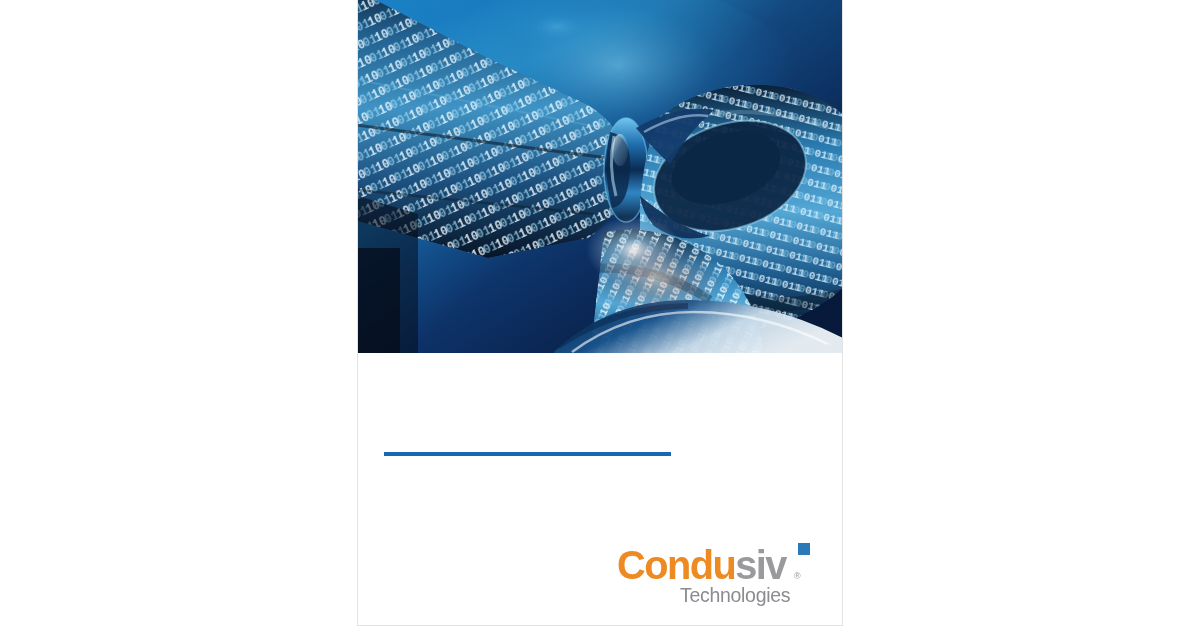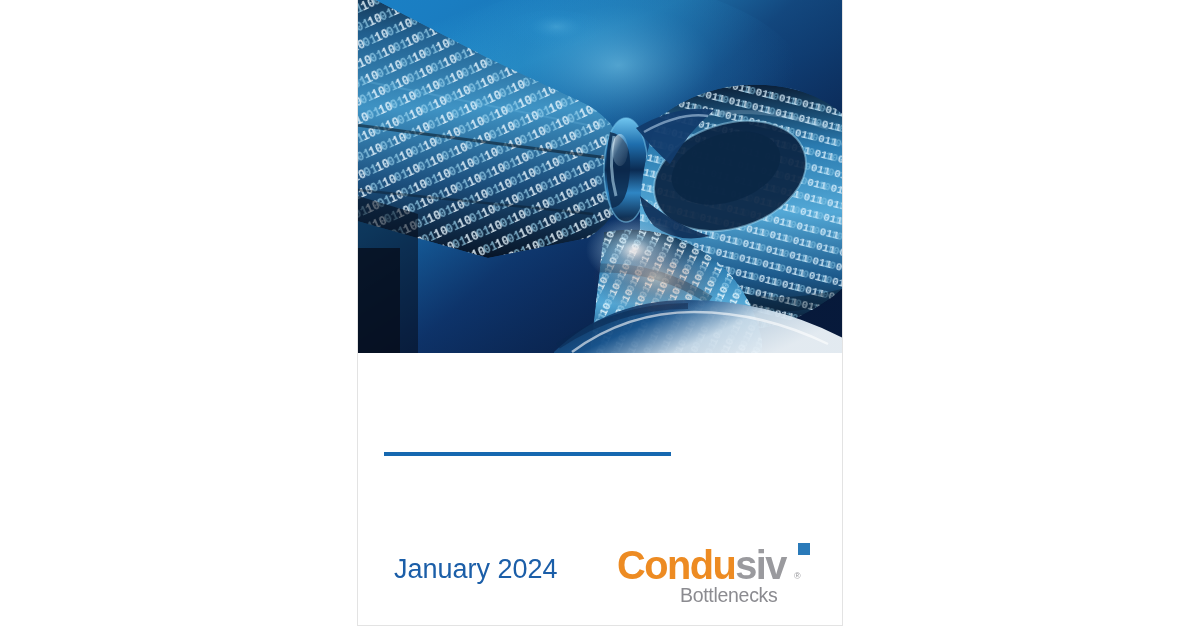--- a/index.html
+++ b/index.html
@@ -300,26 +300,25 @@
         <rect x="0" y="248" width="42" height="105" fill="#050c19" opacity="0.75"></rect>
       </g>
     </svg>
   </div>
 
 
   <div id="title-rule"></div>
 
   <div id="footer-row">
 
-    <div id="pub-date">January 2024</div>
 
     <div id="brand-logo">
       <div id="logo-wordmark">
         <span class="logo-condu">Condu</span><span class="logo-siv">siv</span>
       </div>
       <div id="logo-square"></div>
       <div id="logo-reg">®</div>
-      <div id="logo-tagline">Bottlenecks</div>
+      <div id="logo-tagline">Technologies</div>
     </div>
 
   </div>
 
 </div>
 
 </body></html>

